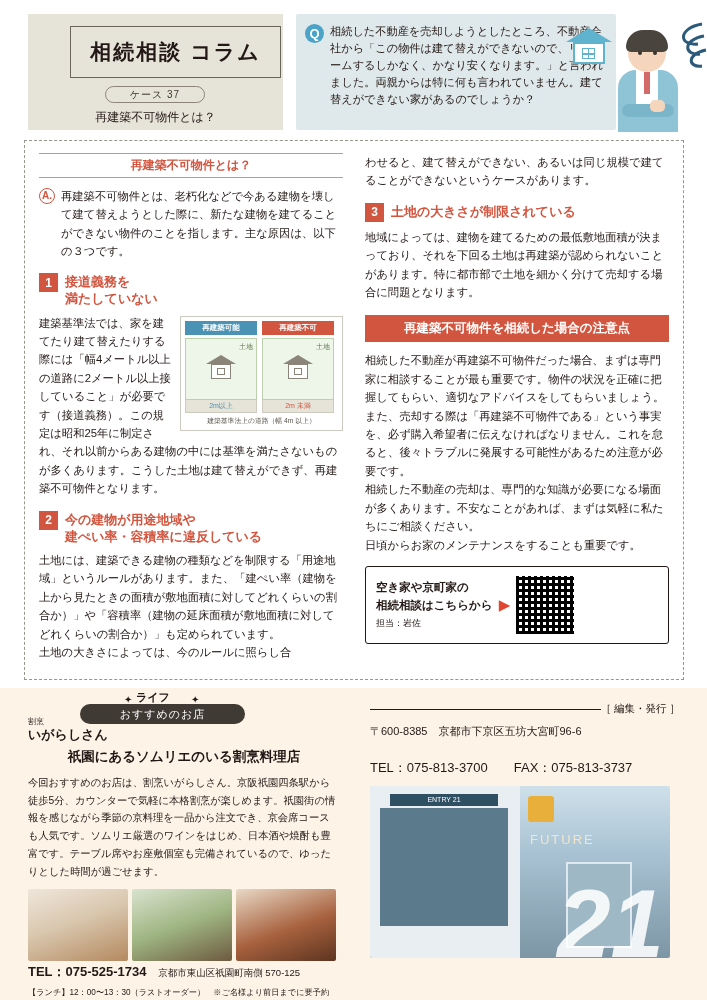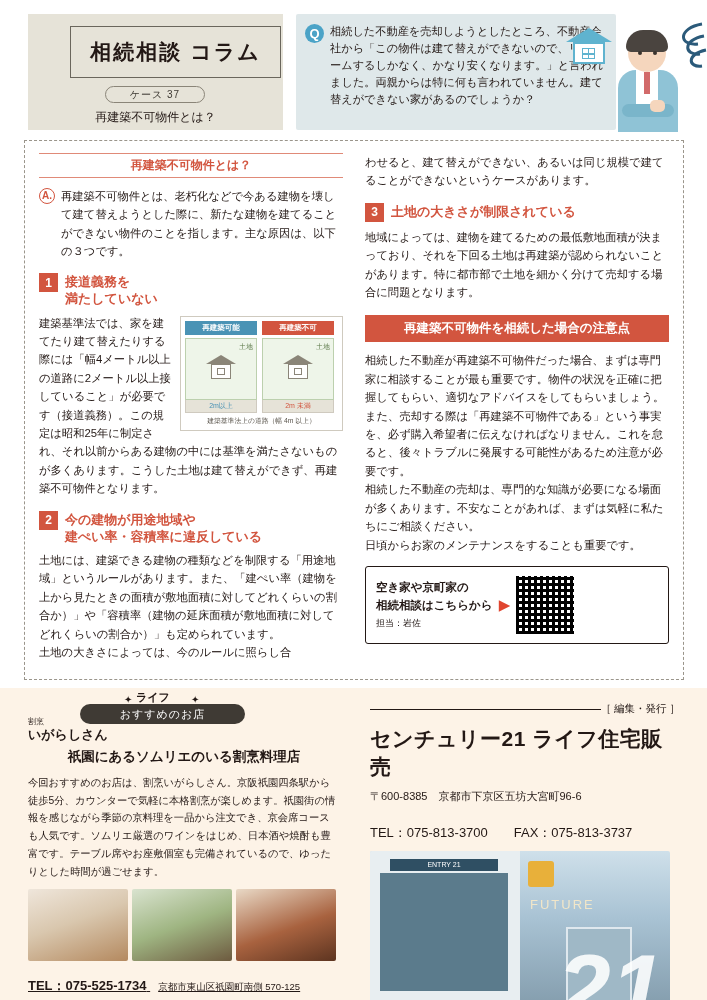--- a/index.html
+++ b/index.html
@@ -207,21 +207,21 @@
   .star-r { position: absolute; left: 163px; top: -8px; font-size: 10px; }
   .shop-kind { position: absolute; left: 0; top: 14px; font-size: 8px; }
   .shop-name { position: absolute; left: 0; top: 24px; font-size: 13px; font-weight: bold; }
   .shop-title { margin-top: 16px; font-size: 13.5px; font-weight: bold; text-align: center; }
   .shop-body { margin-top: 8px; font-size: 10.3px; line-height: 1.72; }
   .photos { display: flex; gap: 4px; margin-top: 9px; }
   .photo { width: 100px; height: 72px; border-radius: 2px; }
   .ph1 { background: linear-gradient(160deg,#efe6db 0%,#d9c7ae 45%,#b4895f 100%); }
   .ph2 { background: linear-gradient(160deg,#d9e3cf 0%,#9fb582 50%,#6d5a3f 100%); }
   .ph3 { background: linear-gradient(160deg,#e9d9c6 0%,#a8623f 55%,#5d3420 100%); }
-  .shop-tel { margin-top: 16px; font-size: 13px; font-weight: bold; text-decoration: underline; }
+  .shop-tel { margin-top: 2px; font-size: 13px; font-weight: bold; }
   .shop-tel span.addr { font-size: 9.5px; font-weight: normal; margin-left: 8px; }
   .shop-hours { margin-top: 5px; font-size: 8.2px; line-height: 1.6; }
 
   .bright { position: absolute; left: 370px; top: 14px; width: 310px; }
   .pub-line { display: flex; align-items: center; gap: 0; }
   .pub-rule { flex: 1; height: 1px; background: #231815; }
   .pub-label { font-size: 10.5px; }
   .company { margin-top: 9px; font-size: 21px; font-weight: bold; letter-spacing: 0.5px; }
   .addr-line { margin-top: 8px; font-size: 11px; }
   .tel-line { margin-top: 20px; font-size: 13px; }
@@ -404,21 +404,20 @@
         <div>【ランチ】12：00〜13：30（ラストオーダー）　※ご名様より前日までに要予約</div>
 
       </div>
     </div>
 
     <div class="bright">
       <div class="pub-line">
         <div class="pub-rule"></div>
         <div class="pub-label">［ 編集・発行 ］</div>
       </div>
-      <div class="company">センチュリー21 ライフ住宅販売</div>
       <div class="addr-line">〒600-8385　京都市下京区五坊大宮町96-6</div>
       <div class="tel-line">TEL：075-813-3700　　FAX：075-813-3737</div>
 
       <div class="storefront">
         <div class="sf-wall"></div>
         <div class="sf-banner" style="color:#fff;font-size:7px;text-align:center;line-height:12px;">ENTRY 21</div>
         <div class="sf-glass"></div>
         <div class="sf-logo"></div>
         <div class="sf-sign">FUTURE</div>
         <div class="sf-door"></div>

